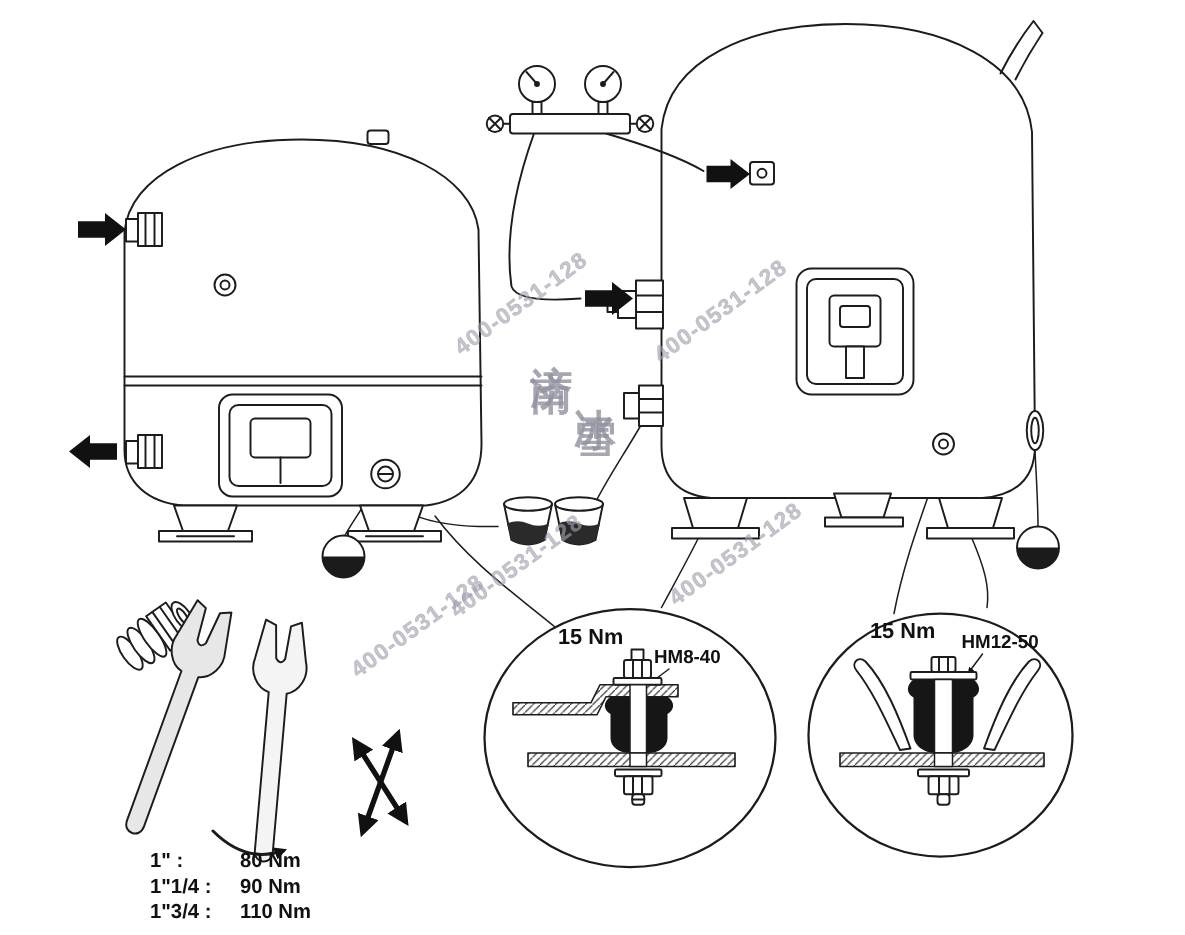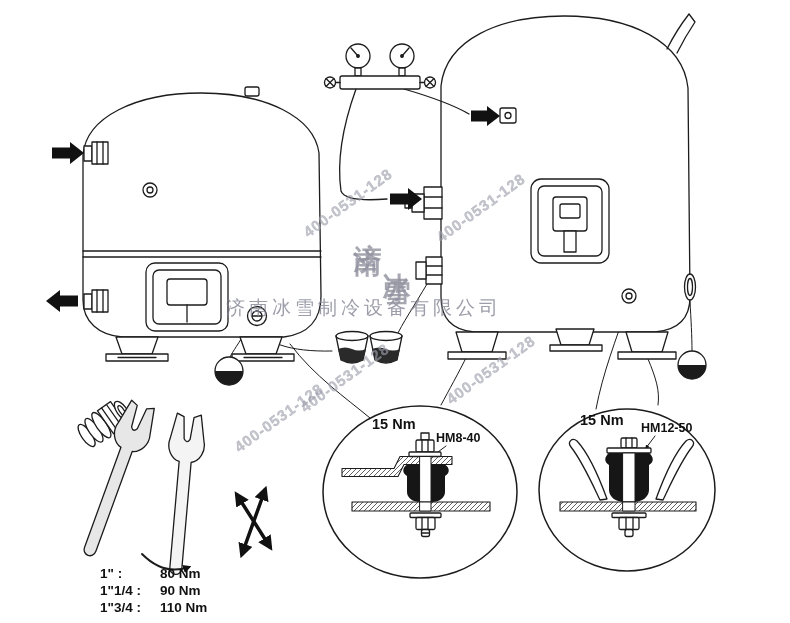--- a/index.html
+++ b/index.html
@@ -243,21 +243,20 @@
   <g>
     <text class="torq" x="100" y="578">1" :</text>
     <text class="torq" x="160" y="578">80 Nm</text>
     <text class="torq" x="100" y="595">1"1/4 :</text>
     <text class="torq" x="160" y="595">90 Nm</text>
     <text class="torq" x="100" y="612">1"3/4 :</text>
     <text class="torq" x="160" y="612">110 Nm</text>
   </g>
 </svg>
 
-<div class="wm wm-company">济南冰雪制冷设备有限公司</div>
 <div class="wm wm-seal wm-seal1">济南</div>
 <div class="wm wm-seal wm-seal2">冰雪</div>
 <div class="wm wm-phone wm-p1">400-0531-128</div>
 <div class="wm wm-phone wm-p2">400-0531-128</div>
 <div class="wm wm-phone wm-p3">400-0531-128</div>
 <div class="wm wm-phone wm-p4">400-0531-128</div>
 <div class="wm wm-phone wm-p5">400-0531-128</div>
 
 </div>
 

